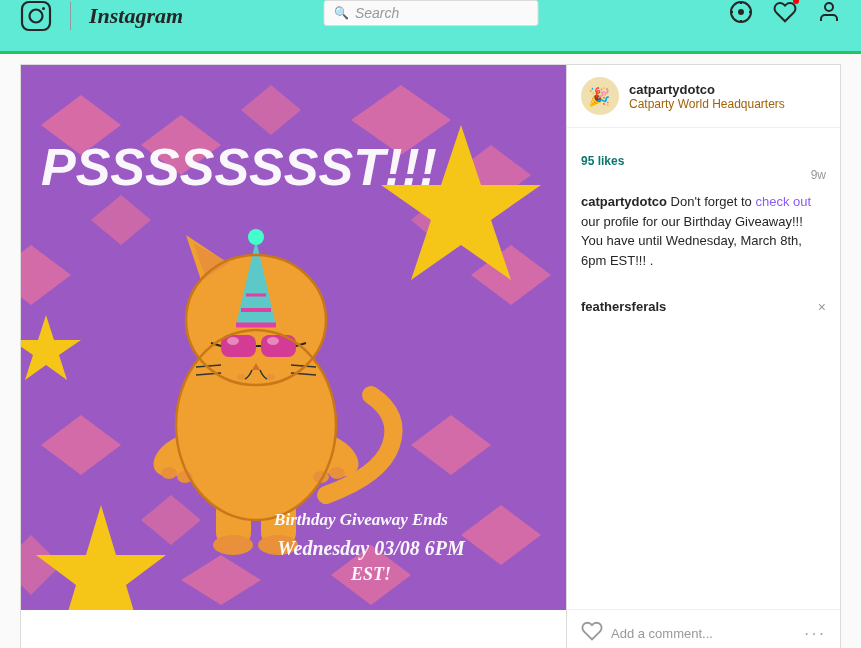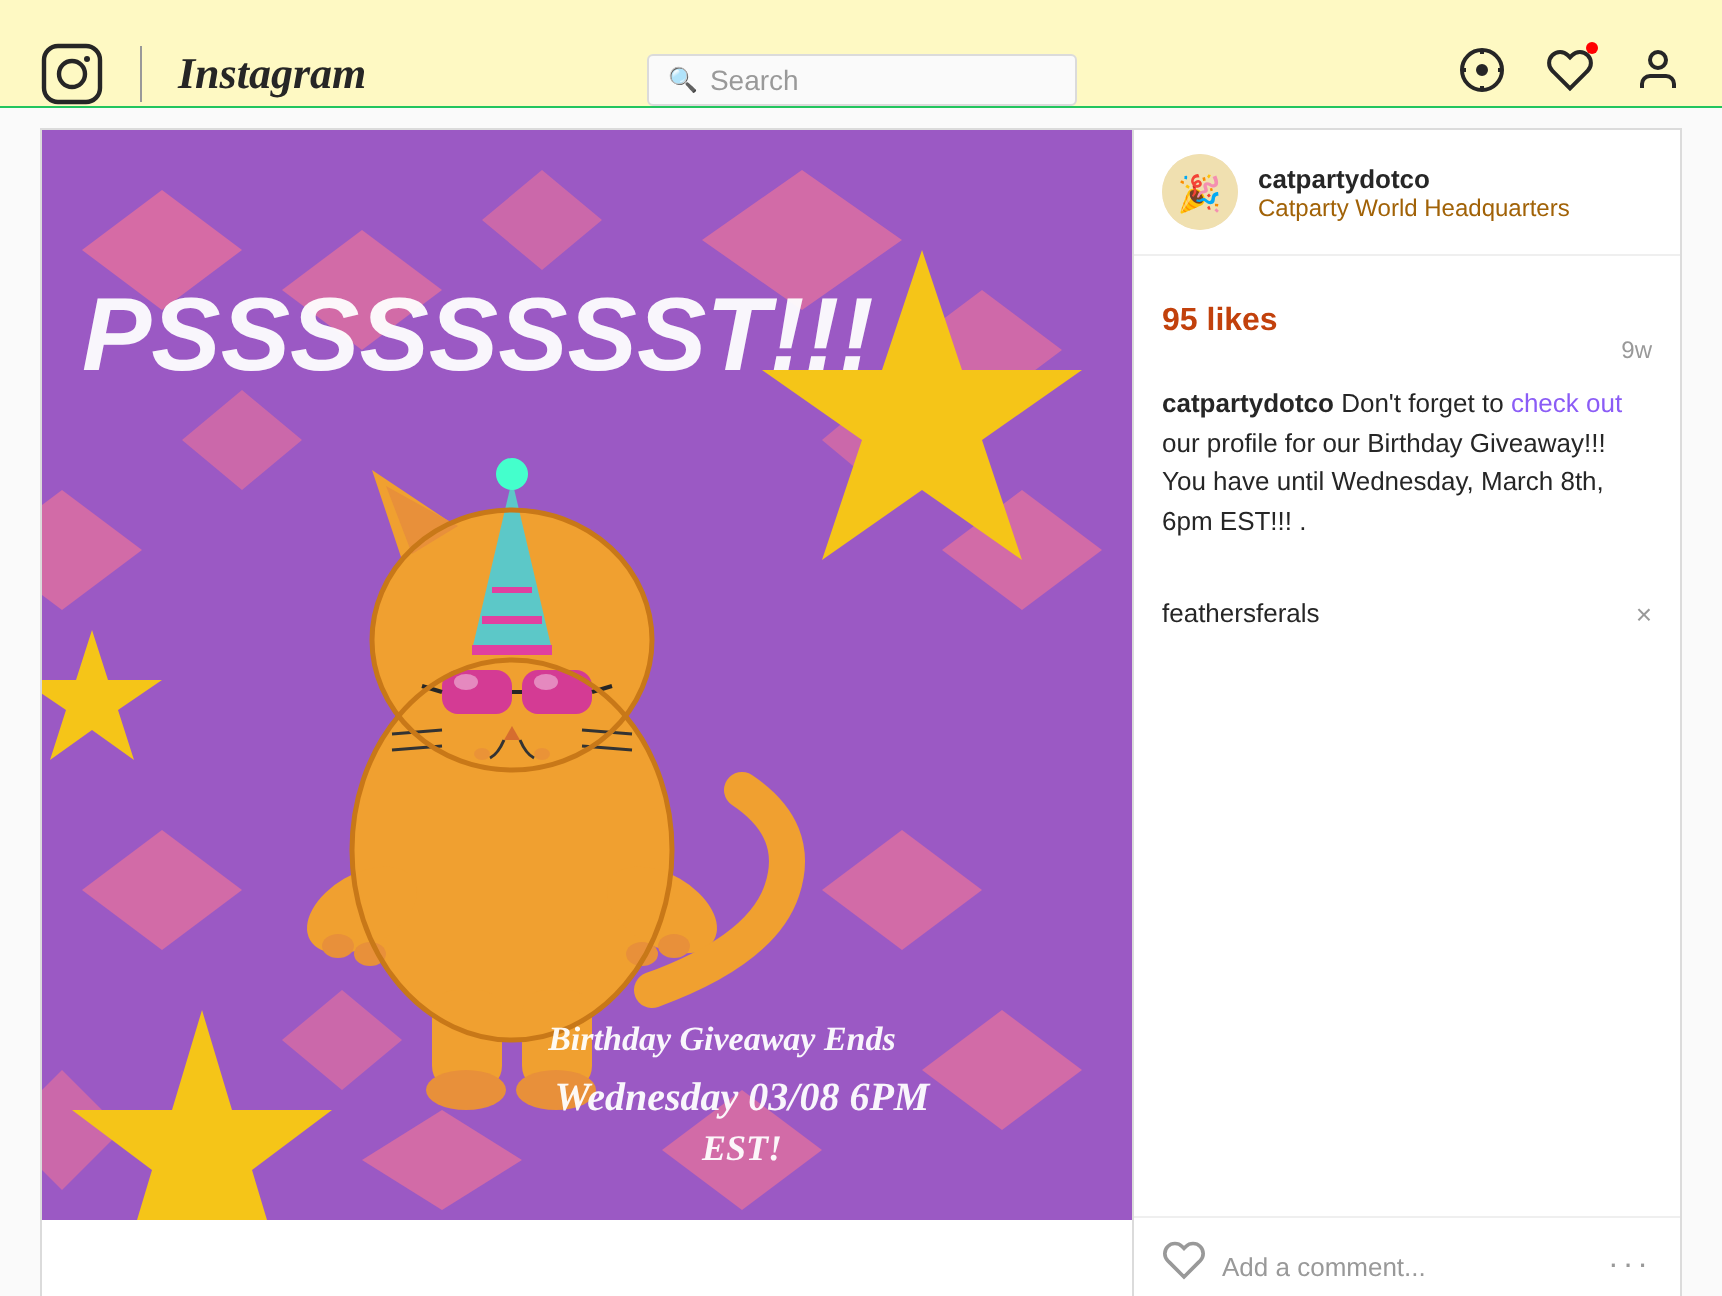--- a/index.html
+++ b/index.html
@@ -7,23 +7,23 @@
       width: 861px;
       height: 648px;
       font-family: -apple-system, BlinkMacSystemFont, 'Segoe UI', Arial, sans-serif;
       background: #fafafa;
       overflow: hidden;
     }
 
     
     .header {
       display: flex;
-      align-items: flex-end;
-      background: #fef9c3;
-      border-bottom: 1px solid #22c55e;
+      align-items: flex-start;
+      background: #5eead4;
+      border-bottom: 3px solid #22c55e;
       padding: 0 20px;
       height: 54px;
       position: relative;
       z-index: 10;
     }
     .header-logo {
       display: flex;
       align-items: center;
       gap: 8px;
     }
@@ -63,20 +63,21 @@
       font-size: 12px;
       margin-right: 6px;
     }
     .search-input {
       border: none;
       background: transparent;
       outline: none;
       font-size: 14px;
       color: #262626;
       width: 160px;
+      font-style: italic;
     }
     .search-input::placeholder { color: #999; }
     .header-icons {
       margin-left: auto;
       display: flex;
       align-items: center;
       gap: 20px;
     }
     .header-icon {
       font-size: 22px;
@@ -157,23 +158,23 @@
       padding: 12px 14px;
     }
 
     .likes-row {
       display: flex;
       justify-content: space-between;
       align-items: center;
       margin-bottom: 10px;
     }
     .likes-count {
-      font-size: 16px;
+      font-size: 12px;
       font-weight: 600;
-      color: #c2410c;
+      color: #0f766e;
     }
     .time-ago {
       font-size: 12px;
       color: #999;
       margin-top: 28px;
     }
 
     .caption {
       font-size: 13px;
       color: #262626;
@@ -193,21 +194,21 @@
     .comment-item {
       display: flex;
       align-items: flex-start;
       margin-top: 8px;
       font-size: 13px;
       color: #262626;
       line-height: 1.4;
       position: relative;
     }
     .comment-item .comment-author {
-      font-weight: 400;
+      font-weight: 700;
       margin-right: 4px;
     }
     .comment-item .close-btn {
       position: absolute;
       right: 0;
       top: 0;
       color: #999;
       font-size: 14px;
       cursor: pointer;
     }

